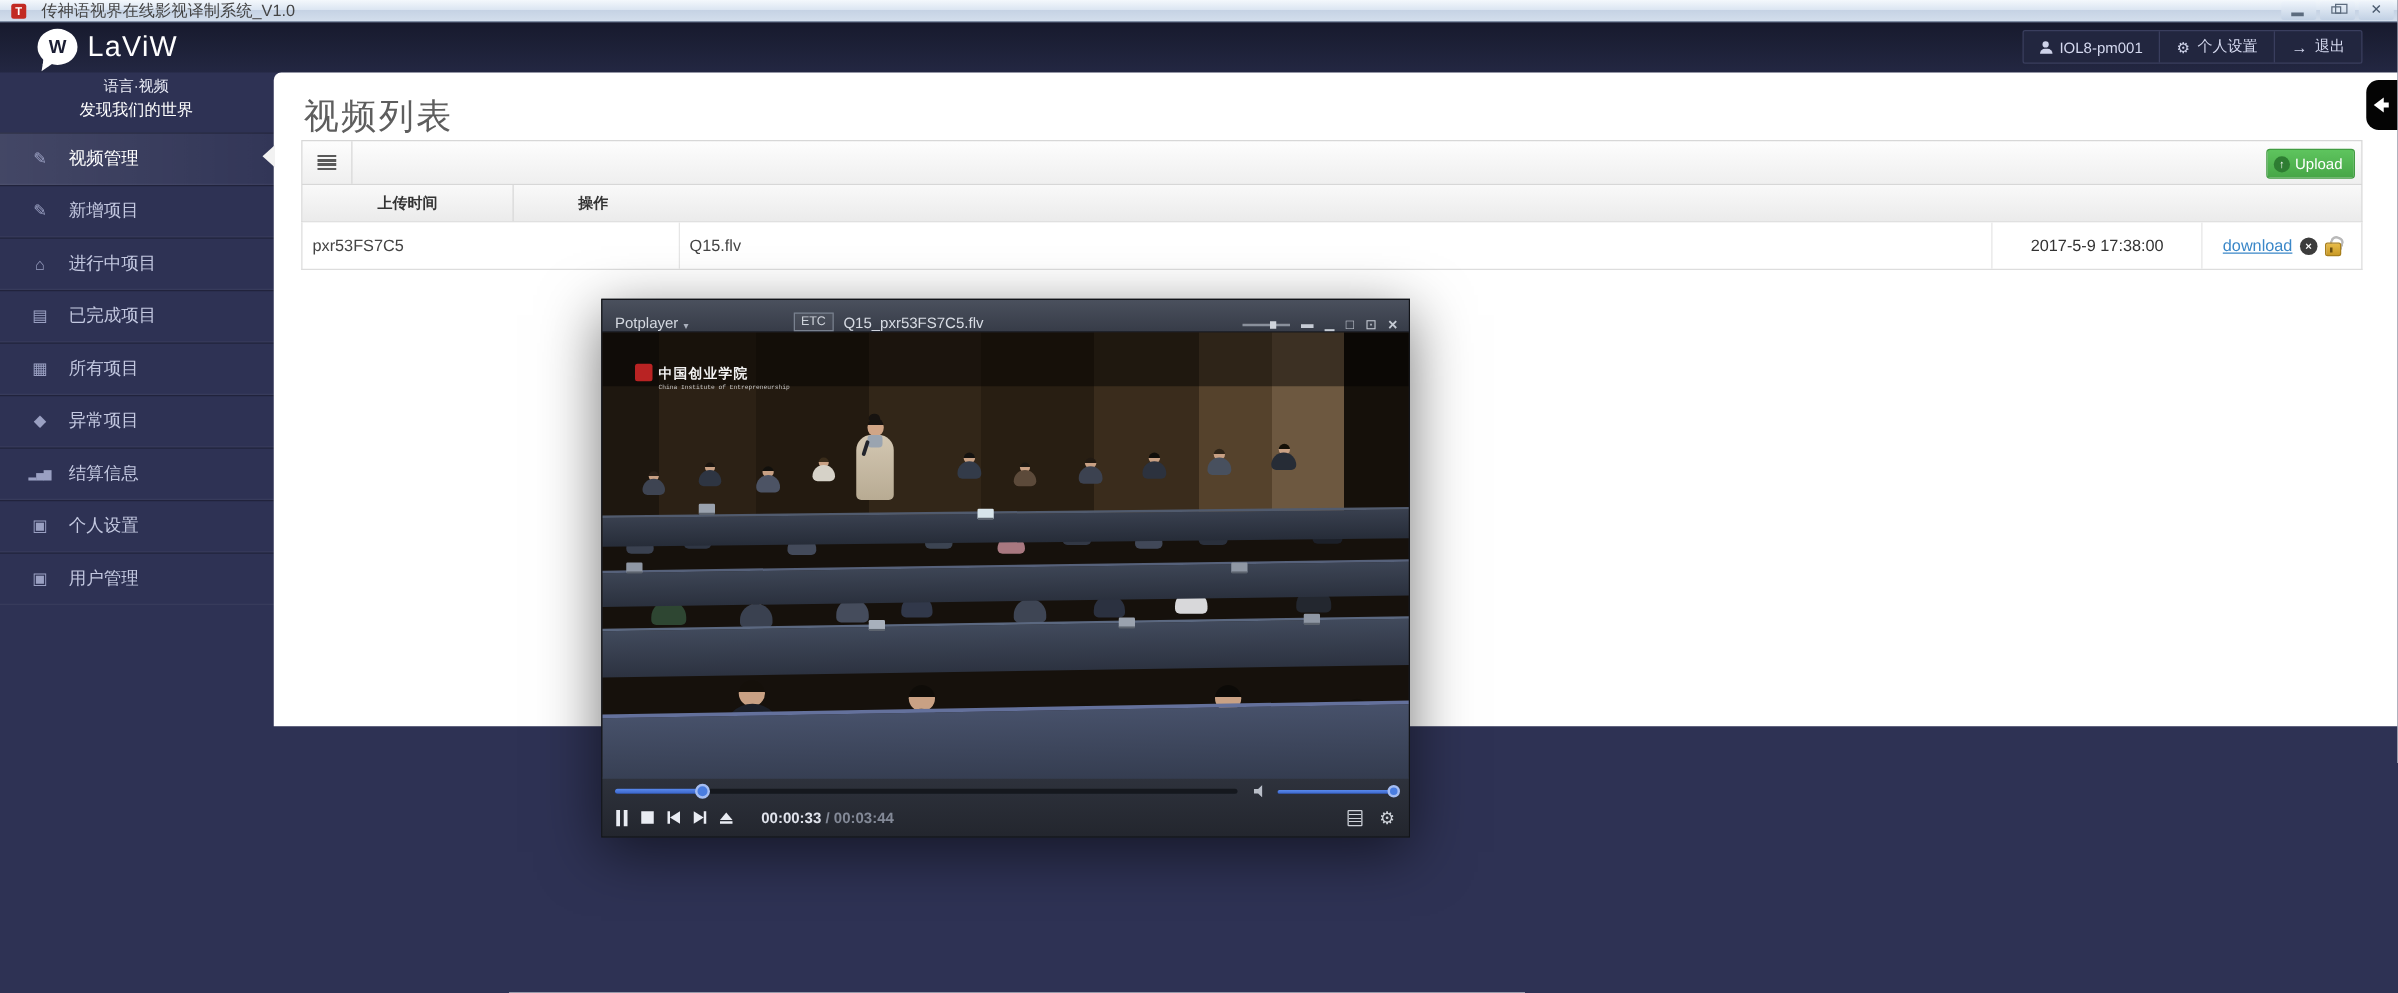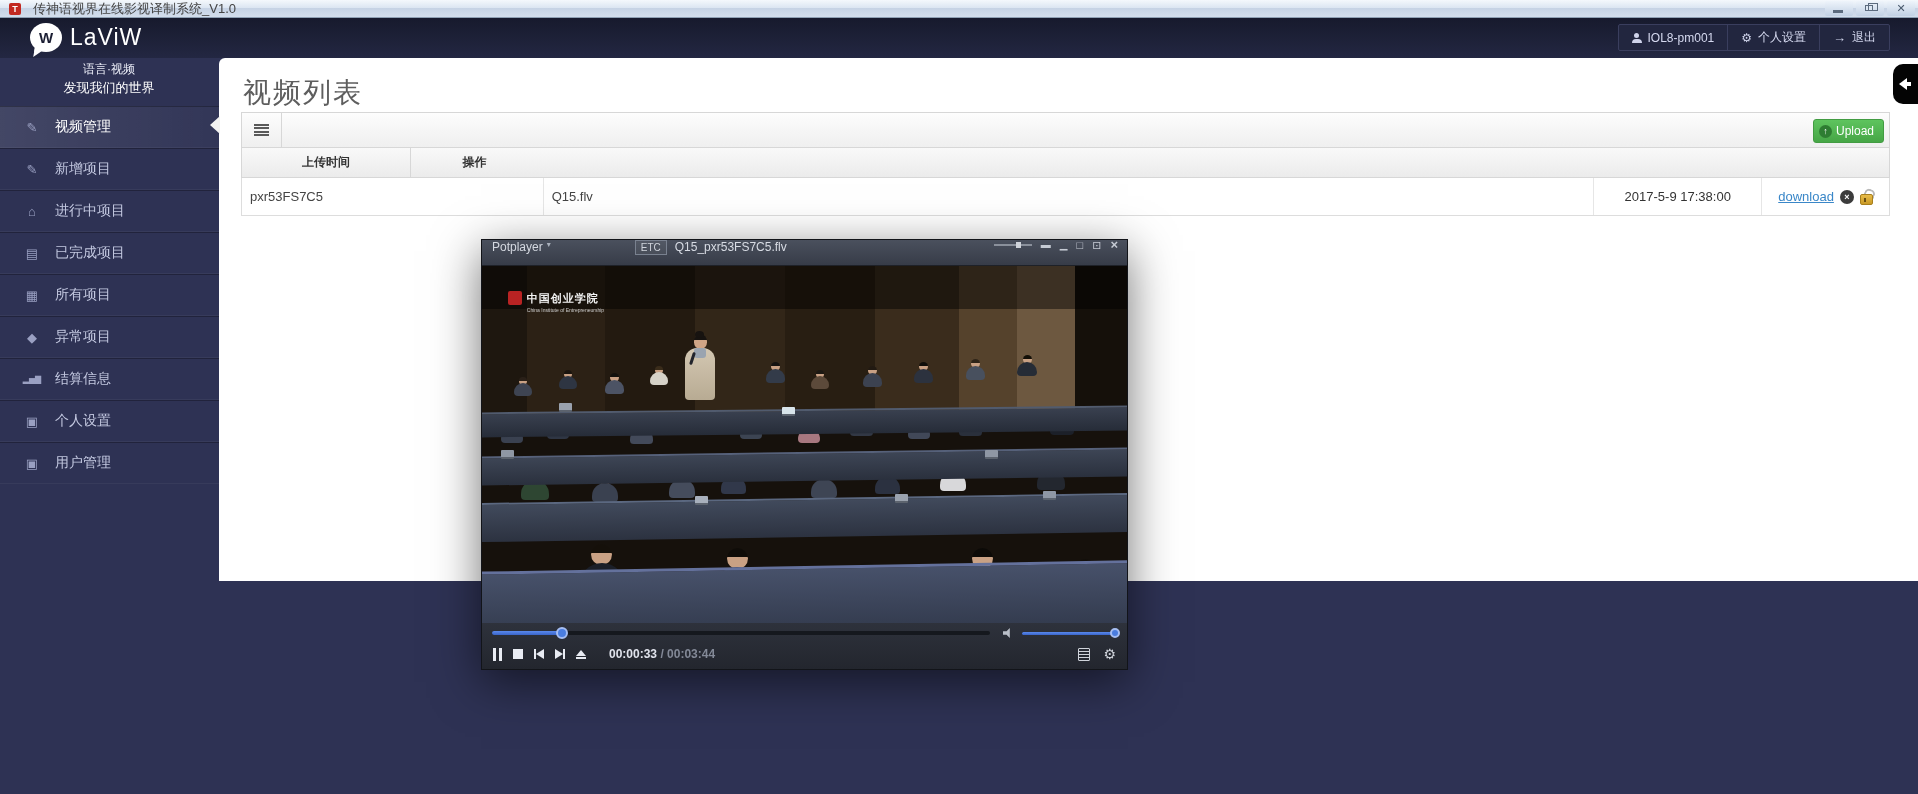--- a/index.html
+++ b/index.html
@@ -102,33 +102,33 @@
 
   .pagination { position:absolute; right:28px; top:168px; display:flex; align-items:center; gap:7px; }
   .pg-btn { padding:5px 13px; font-size:13px; color:#333; border:1px solid #bbb; border-radius:3px;
     background:linear-gradient(180deg,#ffffff,#e9e9e9); cursor:pointer; }
   .pg-info { font-size:11px; font-weight:bold; color:#777; margin:0 2px; }
   .pg-input { width:30px; height:26px; border:1px solid #ccc; border-radius:3px; text-align:center; font-size:13px; color:#333; }
 
   
   .player { position:absolute; left:481px; top:239px; width:647px; height:431px;
     background:#23262e; border:1px solid #121419; box-shadow:0 12px 45px rgba(0,0,0,.55); }
-  .pt-titlebar { position:absolute; left:0; top:0; right:0; height:26px; display:flex; align-items:flex-start;
+  .pt-titlebar { position:absolute; left:0; top:0; right:0; height:26px; display:flex; align-items:flex-end;
     background:linear-gradient(180deg,#4a505d,#373c48); border-bottom:1px solid #1e2128; color:#d4d8e0; font-size:12px; }
   .pt-app { margin-left:10px; }
   .pt-caret { margin-left:4px; font-size:8px; color:#aab0bc; }
   .pt-badge { margin-left:84px; border:1px solid #79818f; padding:1px 5px; font-size:10px; color:#d0d4dc; background:rgba(255,255,255,.05); }
   .pt-file { margin-left:8px; color:#d8dce4; }
   .pt-right { margin-left:auto; margin-right:9px; display:flex; align-items:center; gap:9px; color:#c6cbd4; }
   .pt-opacity { width:38px; height:2px; background:#8a909b; position:relative; }
   .pt-opacity:after { content:""; position:absolute; left:22px; top:-2px; width:5px; height:6px; background:#cfd3da; }
   .pt-ico { font-size:10px; line-height:10px; cursor:pointer; }
   .pt-ico.max { font-size:11px; } .pt-ico.close { font-size:13px; font-weight:bold; }
 
-  .pt-video { position:absolute; left:0; top:26px; right:0; height:357px; overflow:hidden; background:#16110c; }
+  .pt-video { position:absolute; left:0; top:26px; right:0; height:357px; overflow:hidden; background:#16110c;font-family:Liberation Mono, monospace; }
   .wall { position:absolute; left:0; top:0; width:100%; height:46%;
     background:linear-gradient(90deg,#1e170f 0 7%,#2c2115 7% 19%,#231a10 19% 33%,#322618 33% 47%,#281e12 47% 61%,#3a2c1c 61% 74%,#55422c 74% 83%,#6d5840 83% 92%,#15100a 92% 100%); }
   .wall:after { content:""; position:absolute; left:0; top:0; width:100%; height:26%; background:rgba(0,0,0,.45); }
   .v-logo { position:absolute; left:4%; top:7%; display:flex; gap:5px; z-index:3; }
   .v-logo-mark { width:14px; height:14px; background:#b92323; border-radius:2px; color:#fff; font-size:8px; text-align:center; line-height:14px; }
   .v-logo-cn { font-size:11px; font-weight:bold; color:#f2f2f2; letter-spacing:1px; }
   .v-logo-en { font-size:5px; color:#c9c9c9; margin-top:1px; }
   .desk { position:absolute; left:-2%; width:104%; z-index:2; }
   .desk1 { top:40%; height:7%;  background:linear-gradient(180deg,#39404f,#262c38); border-top:2px solid #515b6e; transform:rotate(-.6deg); }
   .desk2 { top:52%; height:8%;  background:linear-gradient(180deg,#3d4555,#2a303d); border-top:2px solid #56617a; transform:rotate(-.8deg); }

